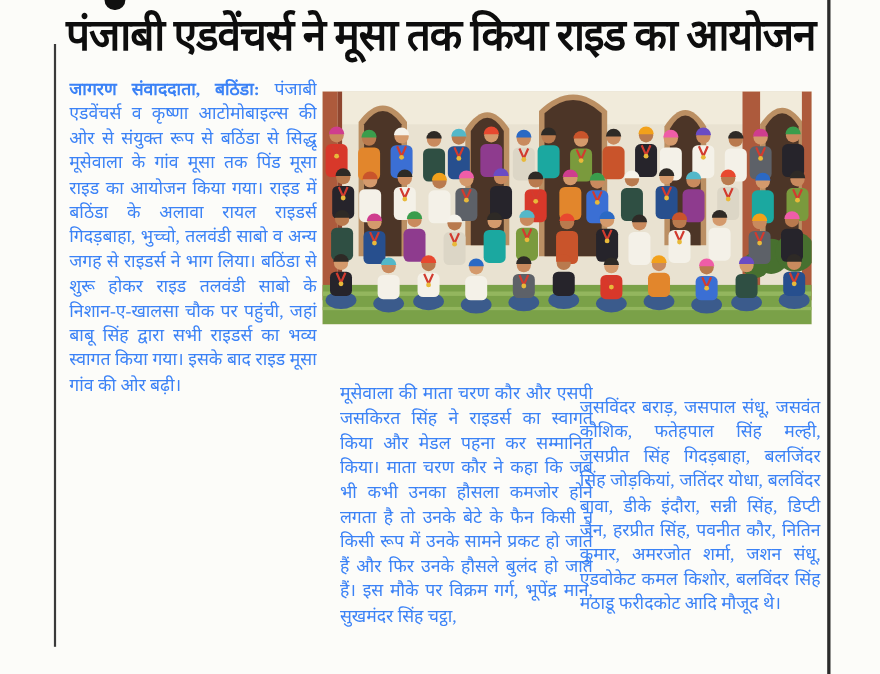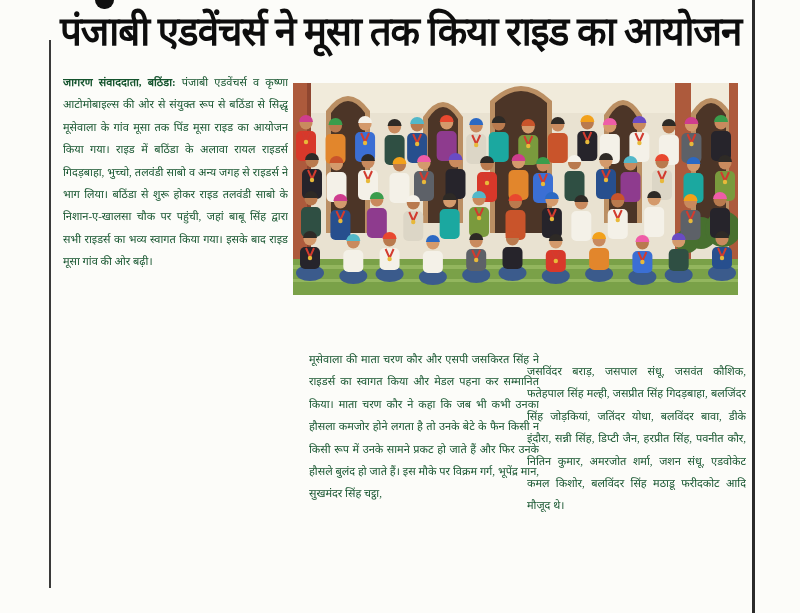--- a/index.html
+++ b/index.html
@@ -5,21 +5,21 @@
   html,body{margin:0;padding:0;background:#e8e8e6;}
   .page{position:relative;width:800px;height:613px;background:#fcfcf9;overflow:hidden;
         font-family:Liberation Serif, serif;color:#1b1b1b;}
   .rule-right{position:absolute;left:752px;top:0;width:3px;height:613px;background:#2b2b2b;}
   .rule-left{position:absolute;left:49px;top:40px;width:2px;height:548px;background:#3a3a3a;}
   .mast-frag{position:absolute;left:95px;top:0;width:19px;height:9px;background:#101010;
              border-radius:0 0 9px 9px;}
   .headline{position:absolute;left:60px;top:2px;width:690px;height:64px;
             font-size:40px;font-weight:bold;color:#0d0d0d;white-space:nowrap;
             transform-origin:left center;letter-spacing:-1px;}
-  .bodytext{font-size:11px;line-height:22.4px;text-align:justify;color:#14532d;}
+  .bodytext{font-size:16px;line-height:22.4px;text-align:justify;color:#3b82f6;}
   .bodytext p{margin:0;}
   .indent{text-indent:18px;}
   .col1{position:absolute;left:63px;top:71px;width:225px;height:542px;overflow:hidden;}
   .photo-wrap{position:absolute;left:293px;top:83px;width:445px;height:212px;
               background:#e9e2d1;overflow:hidden;}
   .photo-wrap svg{display:block;width:100%;height:100%;}
   .caption{position:absolute;left:293px;top:300px;width:452px;font-size:16.5px;
            font-weight:bold;line-height:21.5px;color:#0f0f0f;text-align:left;}
   .caption .bullet{color:#7a7a7a;font-size:12px;vertical-align:2px;padding:0 3px;}
   .col2{position:absolute;left:309px;top:348px;width:230px;height:265px;overflow:hidden;}

